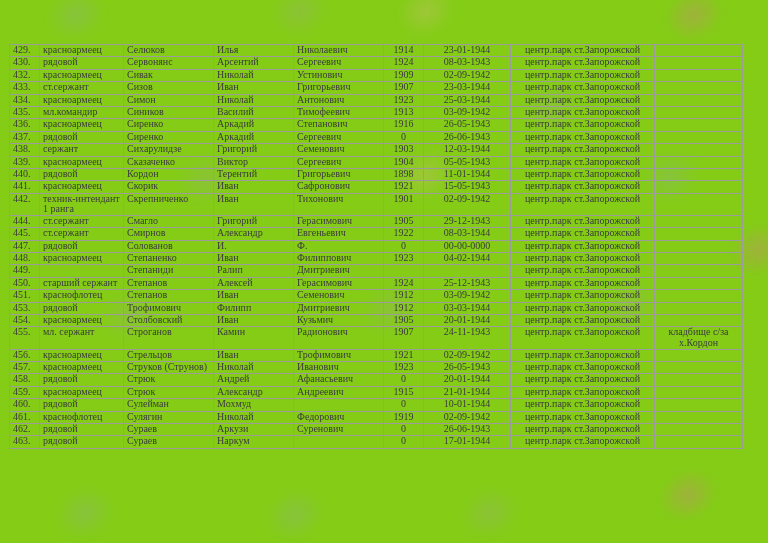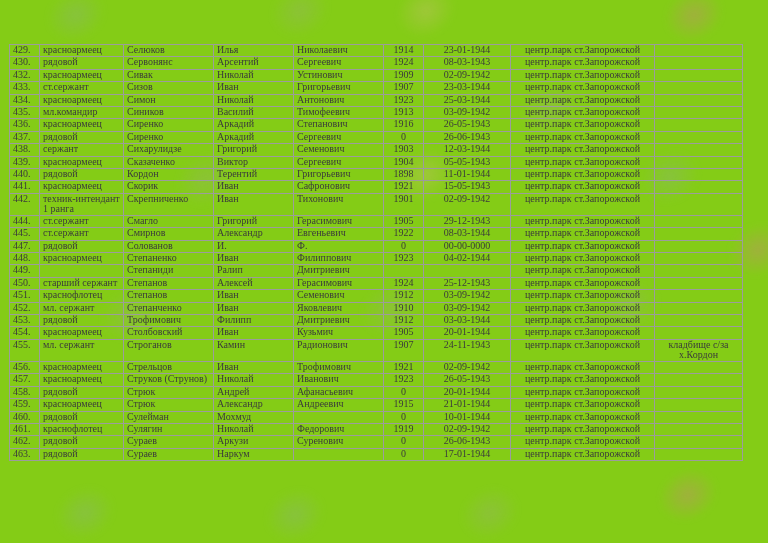--- a/index.html
+++ b/index.html
@@ -279,31 +279,20 @@
           <td class="l">краснофлотец</td>
           <td class="l">Степанов</td>
           <td class="l">Иван</td>
           <td class="l">Семенович</td>
           <td class="c">1912</td>
           <td class="c">03-09-1942</td>
           <td class="c">центр.парк ст.Запорожской</td>
           <td class="c"></td>
         </tr>
         <tr>
-          <td class="l">452.</td>
-          <td class="l">мл. сержант</td>
-          <td class="l">Степанченко</td>
-          <td class="l">Иван</td>
-          <td class="l">Яковлевич</td>
-          <td class="c">1910</td>
-          <td class="c">03-09-1942</td>
-          <td class="c">центр.парк ст.Запорожской</td>
-          <td class="c"></td>
-        </tr>
-        <tr>
           <td class="l">453.</td>
           <td class="l">рядовой</td>
           <td class="l">Трофимович</td>
           <td class="l">Филипп</td>
           <td class="l">Дмитриевич</td>
           <td class="c">1912</td>
           <td class="c">03-03-1944</td>
           <td class="c">центр.парк ст.Запорожской</td>
           <td class="c"></td>
         </tr>

